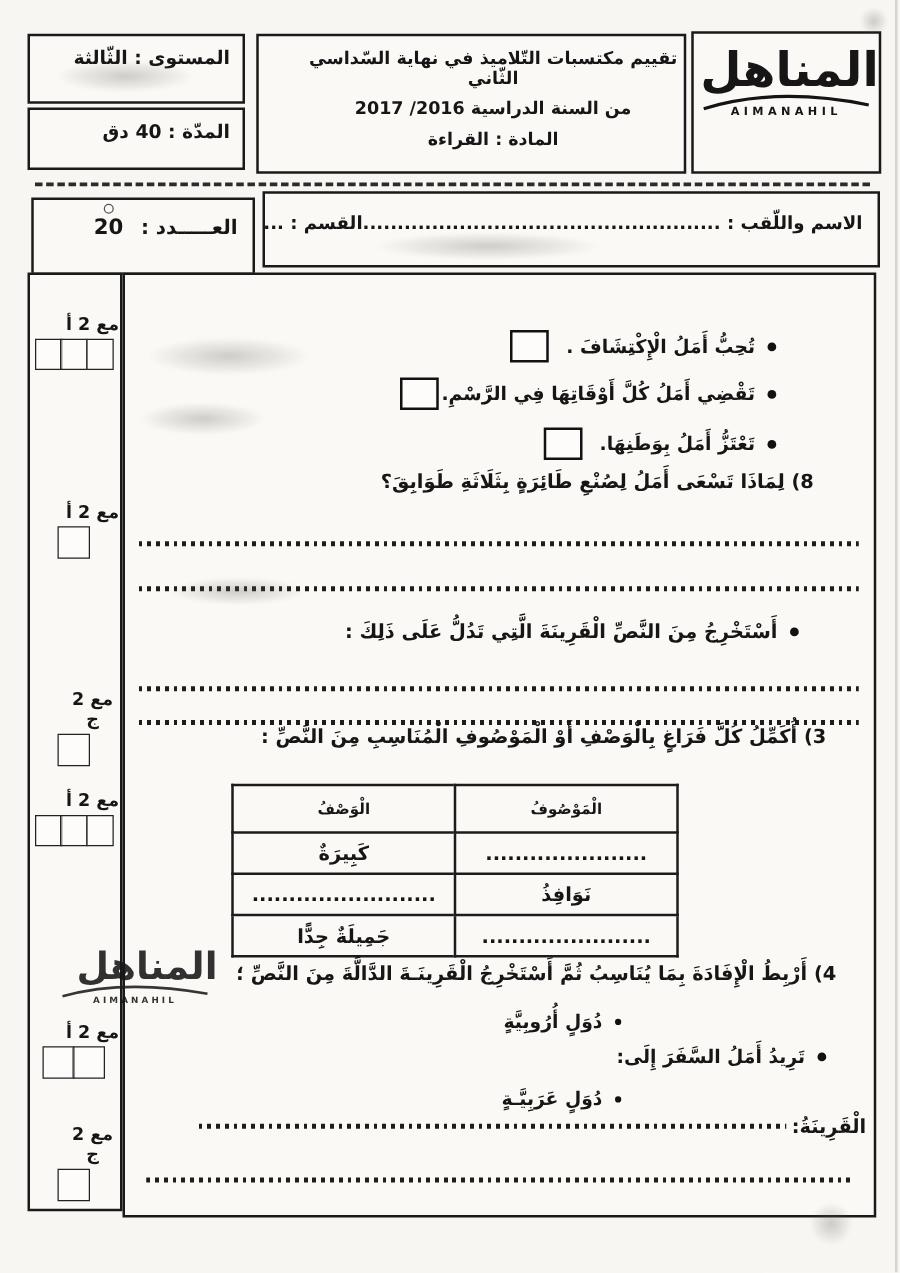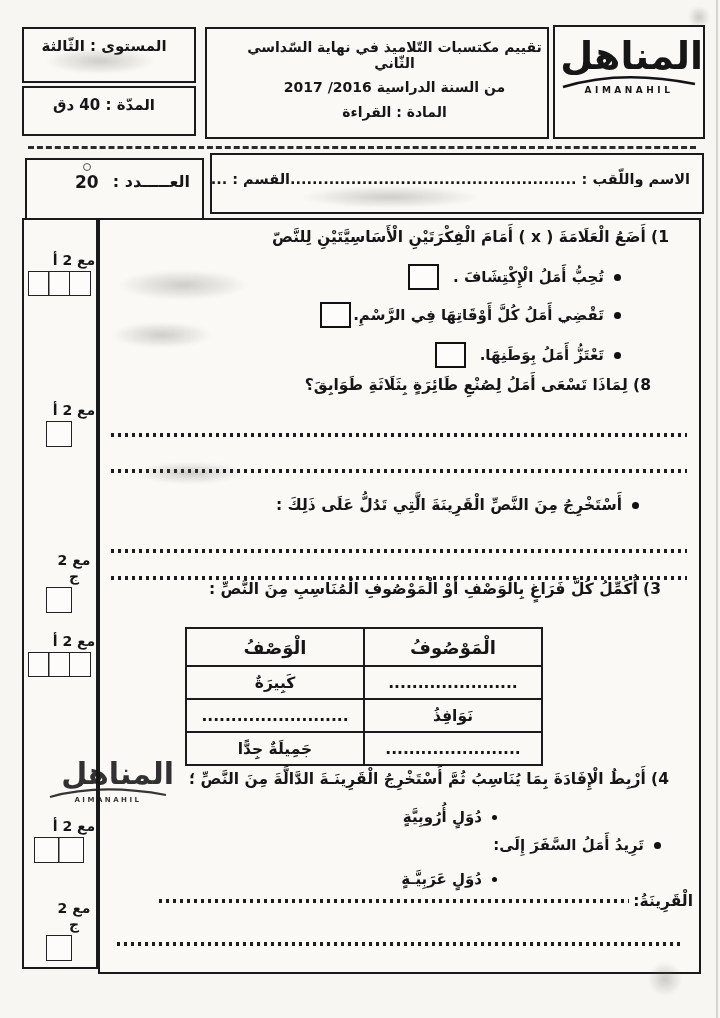--- a/index.html
+++ b/index.html
@@ -10,21 +10,21 @@
     color:#161616;
   }
   .abs{position:absolute;}
   .box{border:2px solid #1a1a1a;background:rgba(255,255,255,.35);}
   .rtl{direction:rtl;unicode-bidi:embed;padding-left:35px;}
   
   .level-box{left:22px;top:27px;width:170px;height:52px;}
   .duration-box{left:22px;top:86px;width:170px;height:46px;}
   .title-box{left:205px;top:27px;width:340px;height:108px;text-align:center;}
   .logo-box{left:553px;top:25px;width:148px;height:110px;text-align:center;}
-  .level-box .txt,.duration-box .txt{padding:8px 10px 0 0;font-size:15px;font-weight:bold;text-align:center;}
+  .level-box .txt,.duration-box .txt{padding:8px 10px 0 0;font-size:15px;font-weight:bold;}
   .title-box .t1{margin-top:10px;font-size:14px;font-weight:bold;}
   .title-box .t2{margin-top:8px;font-size:14px;font-weight:bold;}
   .title-box .t3{margin-top:9px;font-size:14px;font-weight:bold;}
   .logo-word{font-size:38px;font-weight:bold;line-height:1.05;margin-top:10px;letter-spacing:-1px;}
   .logo-sub{font-size:9px;font-weight:bold;letter-spacing:3.5px;margin-top:-4px;}
   .logo-swoosh{display:block;margin:-2px auto 0 auto;}
   
   .dash-sep{left:28px;top:146px;width:668px;border-top:3px dashed #2b2b2b;height:0;}
   
   .name-box{left:210px;top:153px;width:490px;height:57px;}
@@ -48,21 +48,21 @@
   .opt{position:absolute;direction:rtl;display:flex;align-items:center;font-weight:bold;font-size:15px;white-space:nowrap;}
   .bullet{width:7px;height:7px;border-radius:50%;background:#111;margin-left:10px;flex:0 0 auto;}
   .bullet.small{width:5px;height:5px;}
   .checkbox{width:27px;height:22px;border:2px solid #111;margin-right:14px;flex:0 0 auto;background:rgba(255,255,255,.5);}
   .dotline{position:absolute;height:4px;
     background:repeating-linear-gradient(90deg,#1d1d1d 0 3px,transparent 3px 7px);}
   
   .q3-table{position:absolute;border-collapse:collapse;direction:rtl;}
   .q3-table td{border:2px solid #1c1c1c;text-align:center;font-weight:bold;font-size:15.5px;
     width:176px;padding:0;}
-  .q3-table .hdr td{height:36px;font-size:18px;}
+  .q3-table .hdr td{height:36px;font-size:12px;}
   .q3-table .row td{height:31px;}
   
   .qarina{position:absolute;direction:rtl;display:flex;align-items:center;font-weight:bold;font-size:15.5px;}
   .qarina .fill{height:4px;width:470px;margin-right:4px;
     background:repeating-linear-gradient(90deg,#1d1d1d 0 3px,transparent 3px 7px);}
   
   .watermark{left:42px;top:758px;width:132px;text-align:center;z-index:5;opacity:.88;}
   .watermark .logo-word{font-size:30px;margin-top:0;}
   .watermark .logo-sub{font-size:7px;letter-spacing:2.5px;margin-top:-3px;}
   
@@ -160,21 +160,20 @@
     <div class="mark-label">مع 2 ج</div>
     <div class="mark-boxes">
       <span class="mark-box single"></span>
     </div>
   </div>
 
 </div>
 
 <div class="abs box main-box">
 
-  <div class="q" style="top:8px;right:30px;">1) أَضَعُ الْعَلَامَةَ ( x ) أَمَامَ الْفِكْرَتَيْنِ الْأَسَاسِيَّتَيْنِ لِلنَّصّ</div>
 
   <div class="opt" style="top:82px;right:78px;">
     <span class="bullet"></span>
     <span>تَقْضِي أَمَلُ كُلَّ أَوْقَاتِهَا فِي الرَّسْمِ.</span>
     <span class="checkbox" style="margin-right:2px;"></span>
   </div>
 
   <div class="opt" style="top:44px;right:78px;">
     <span class="bullet"></span>
     <span>تُحِبُّ أَمَلُ الْإِكْتِشَافَ .</span>

